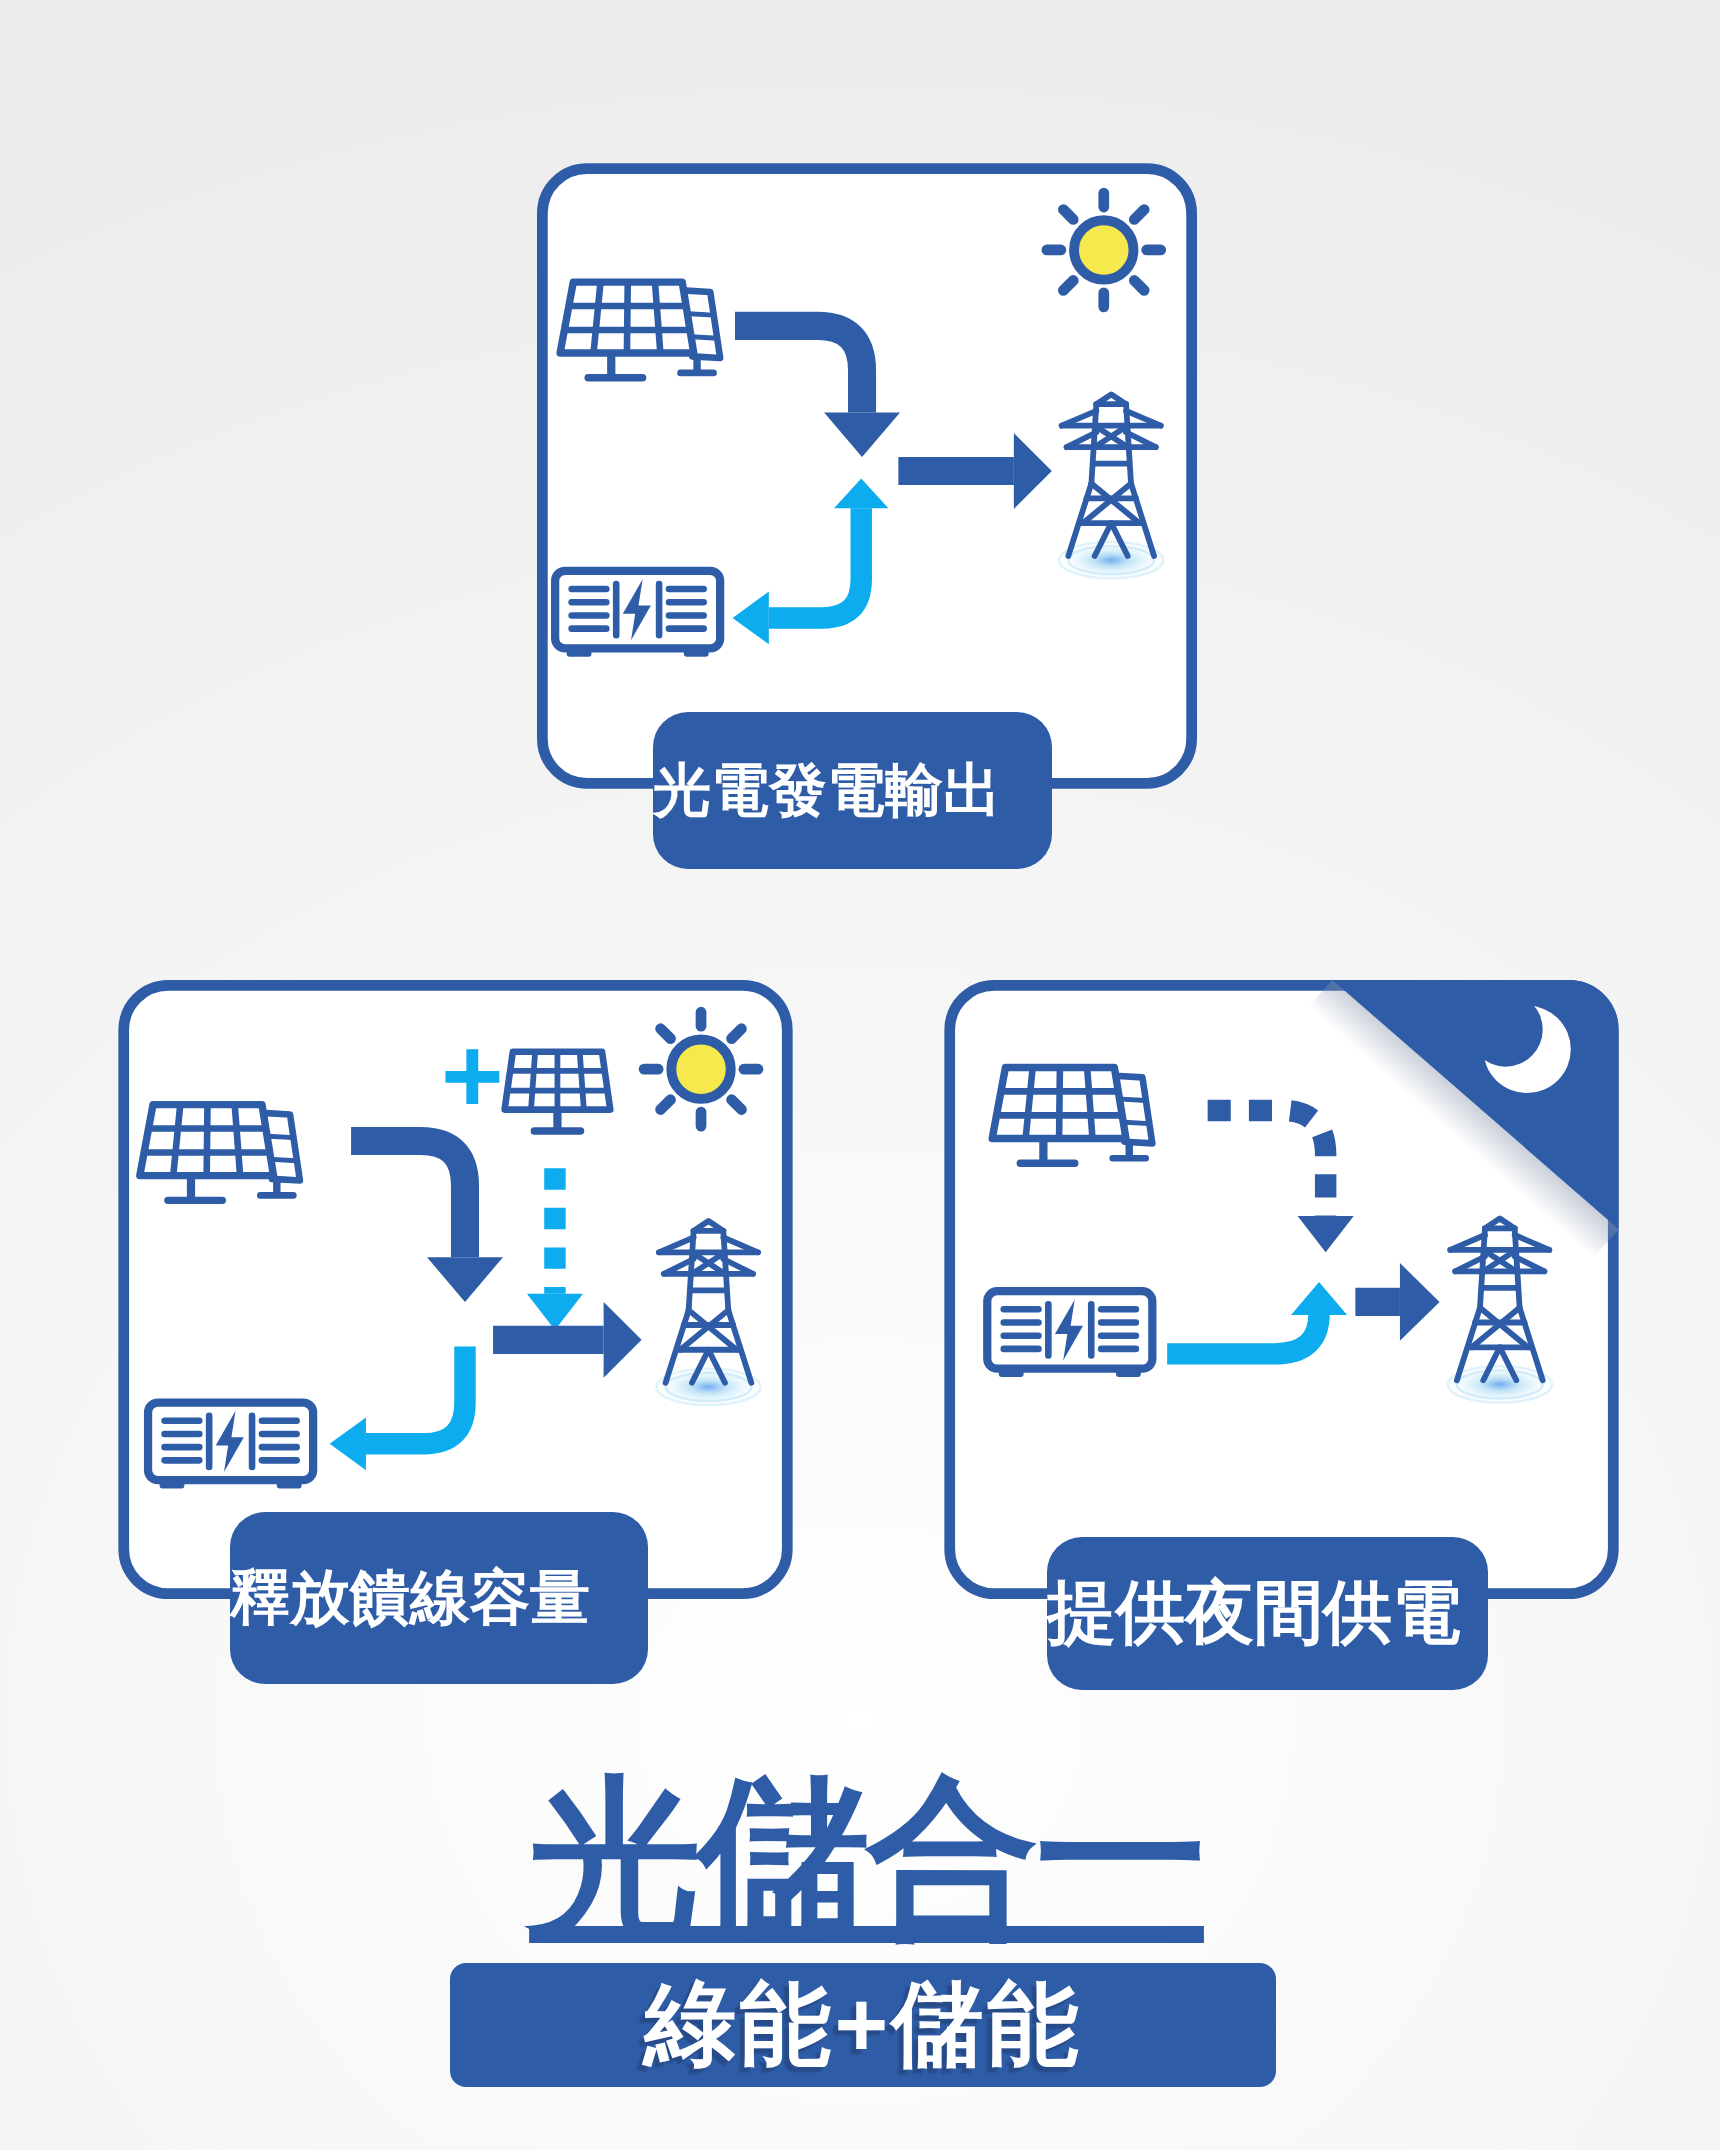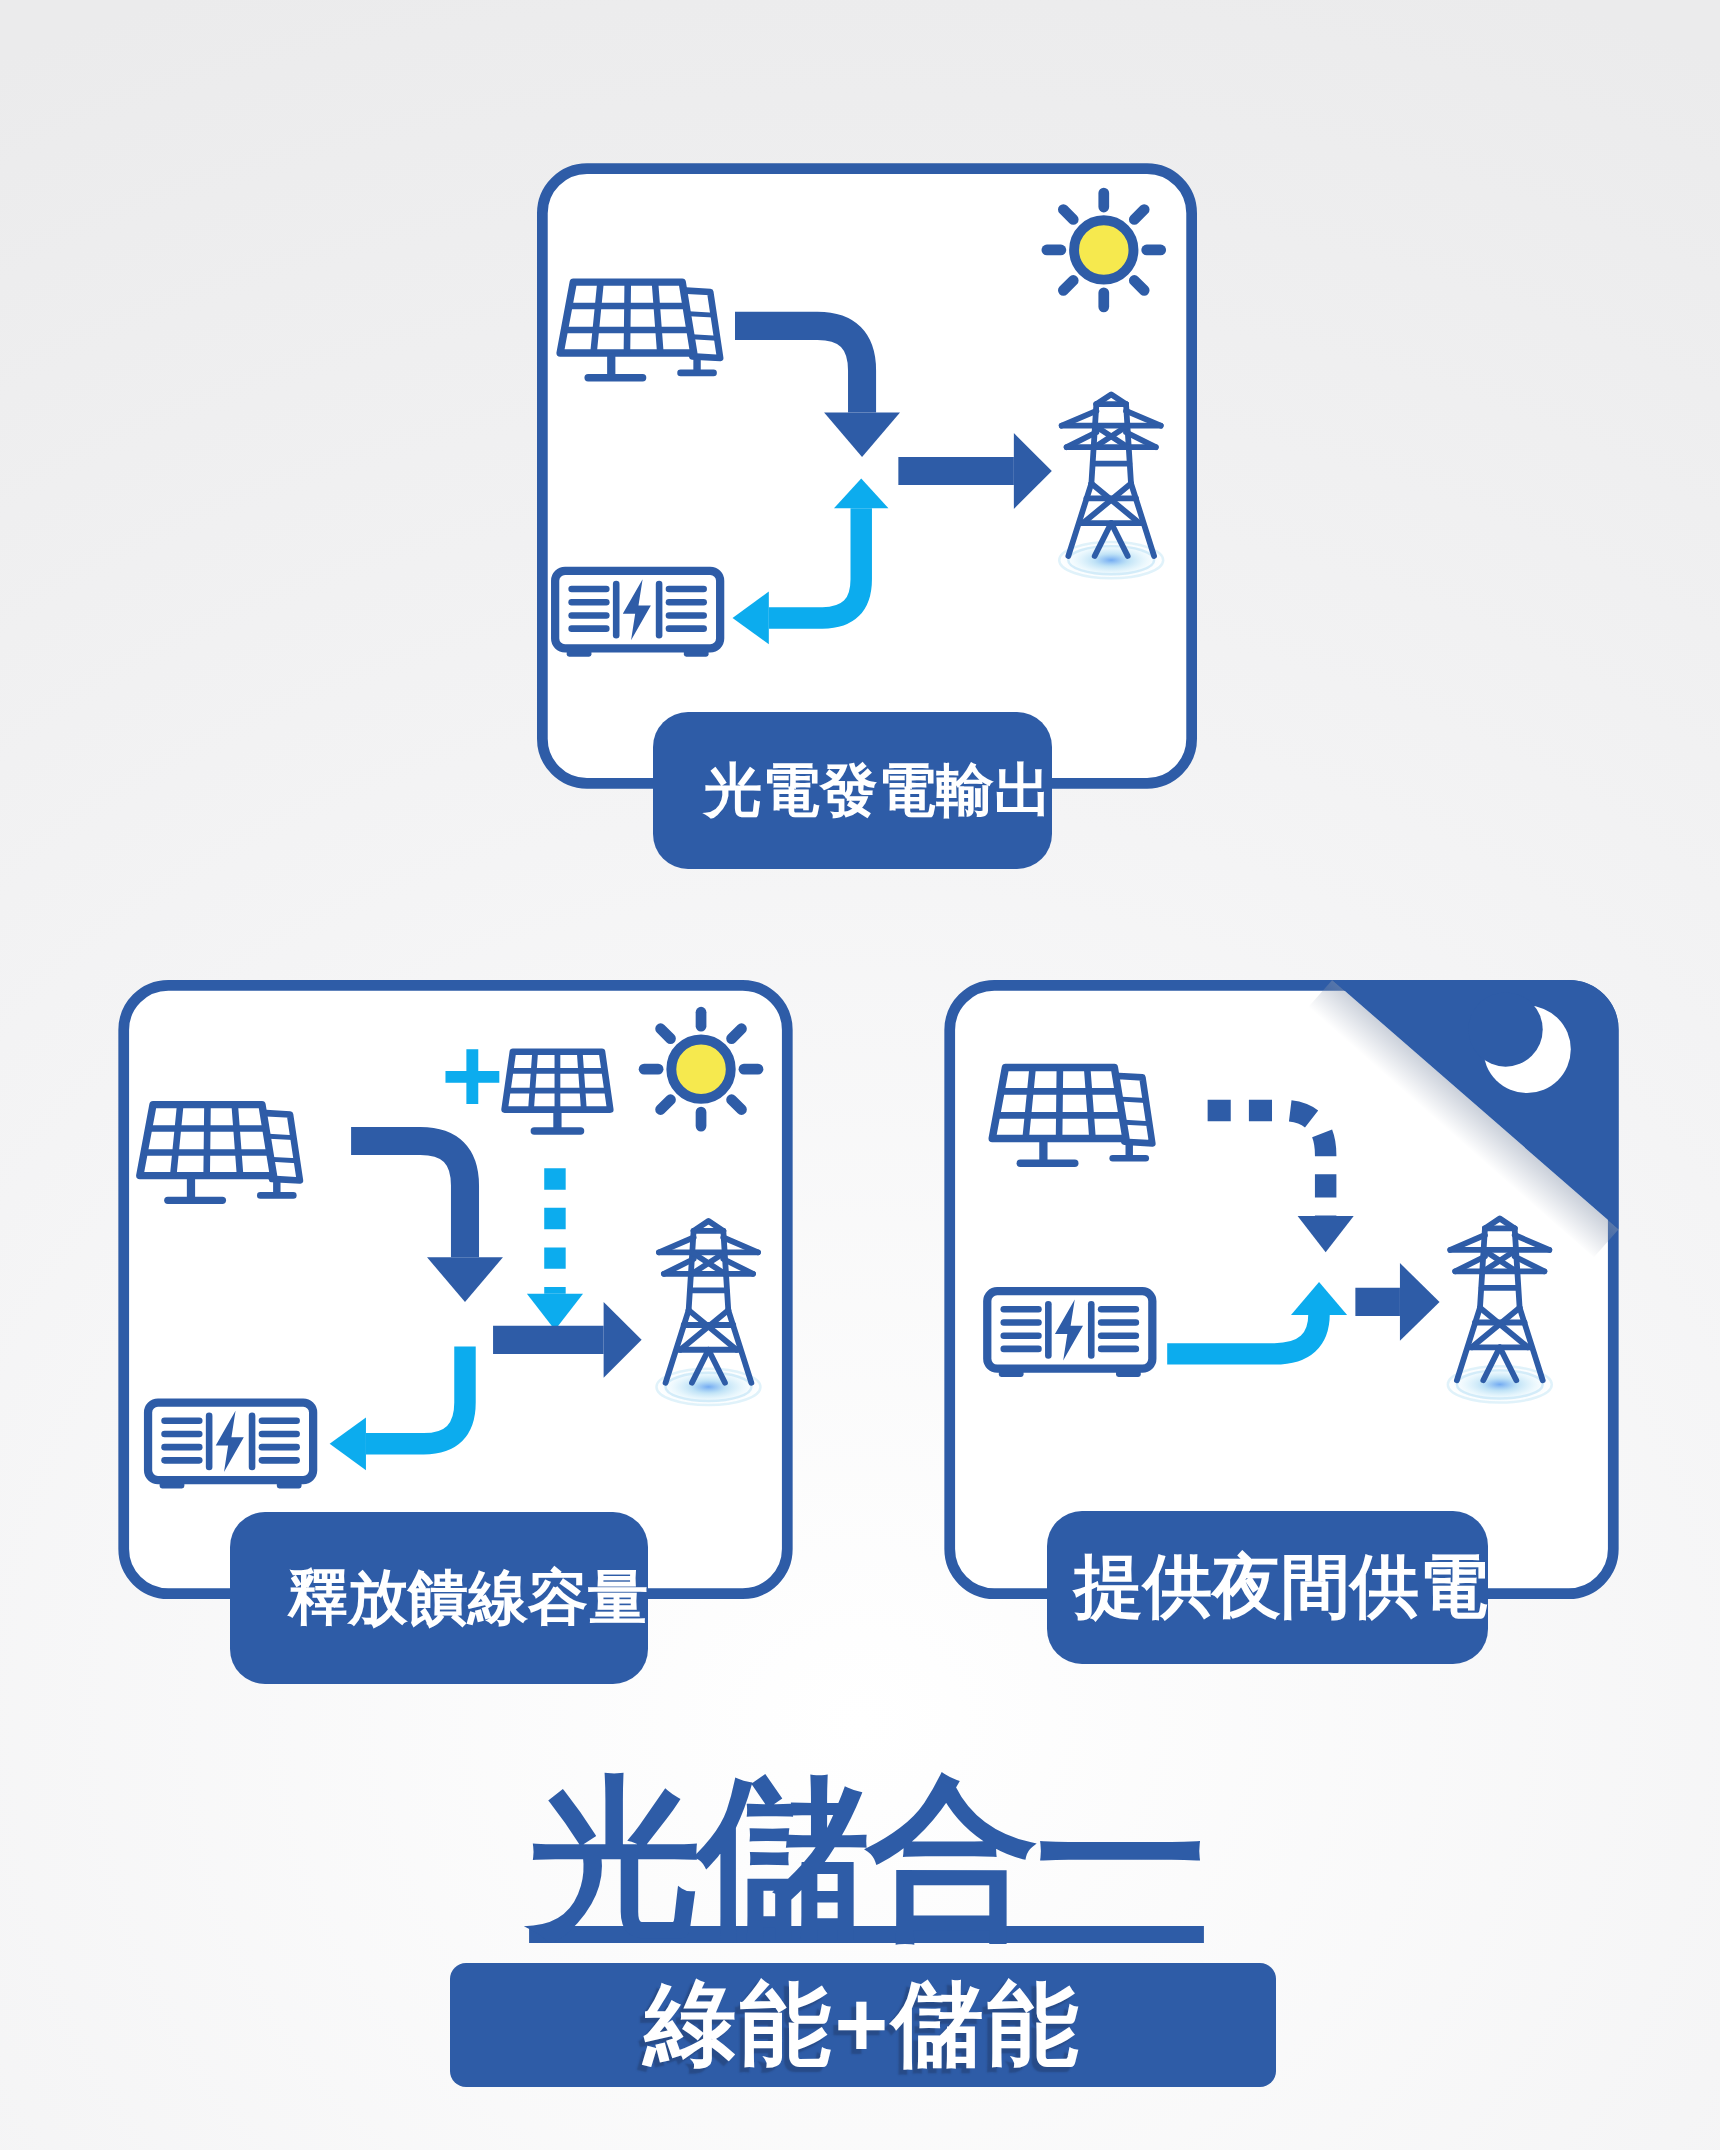--- a/index.html
+++ b/index.html
@@ -5,27 +5,27 @@
   html,body{margin:0;padding:0;background:#e9e9eb;}
   .page{
     position:relative;width:1721px;height:2151px;overflow:hidden;
     background:radial-gradient(120% 85% at 50% 80%, #ffffff 0%, #f4f4f5 50%, #ebebec 100%);
     font-family:"Liberation Sans","DejaVu Sans",sans-serif;
   }
   .card{position:absolute;}
   .card-svg{position:absolute;left:0;top:0;display:block;}
   .caption{
     position:absolute;background:#2e5ca7;border-radius:35px;
-    display:flex;flex-direction:column;align-items:flex-end;justify-content:center;
+    display:flex;flex-direction:column;align-items:flex-start;justify-content:center;
     color:#ffffff;font-weight:900;text-align:center;line-height:1.22;
   }
   .caption .cap-line{white-space:nowrap;}
   .caption-smoothing{left:116px;top:549px;width:399px;height:157px;font-size:58px;}
   .caption-capacity{left:112px;top:532px;width:418px;height:172px;font-size:60px;}
-  .caption-night{left:103px;top:531px;width:441px;height:153px;font-size:69px;}
+  .caption-night{left:103px;top:557px;width:441px;height:153px;font-size:69px;}
   .footer-title{
     position:absolute;left:12px;right:0;top:1757px;margin:10px;
     text-align:center;color:#2e5ca7;font-size:172px;font-weight:900;
     letter-spacing:-3.3px;line-height:1.05;text-decoration:underline;
   }
   .subtitle-bar{
     position:absolute;left:450px;top:1963px;width:826px;height:124px;
     background:#2e5ca7;display:flex;align-items:center;justify-content:center;border-radius:16px;
   }
   .subtitle-text{

